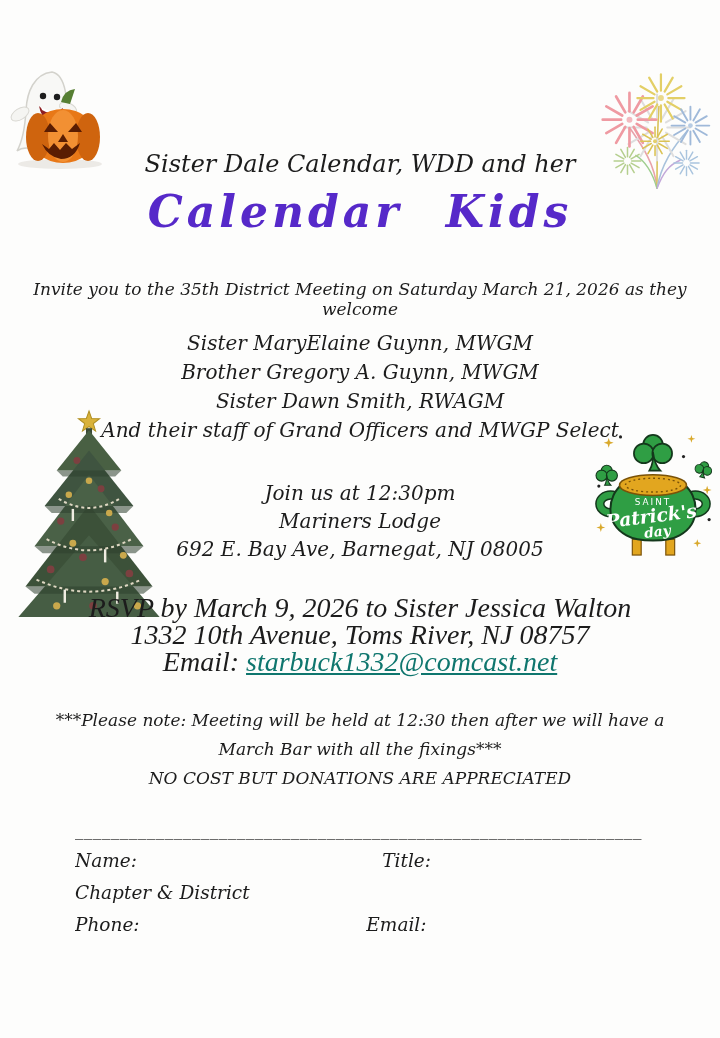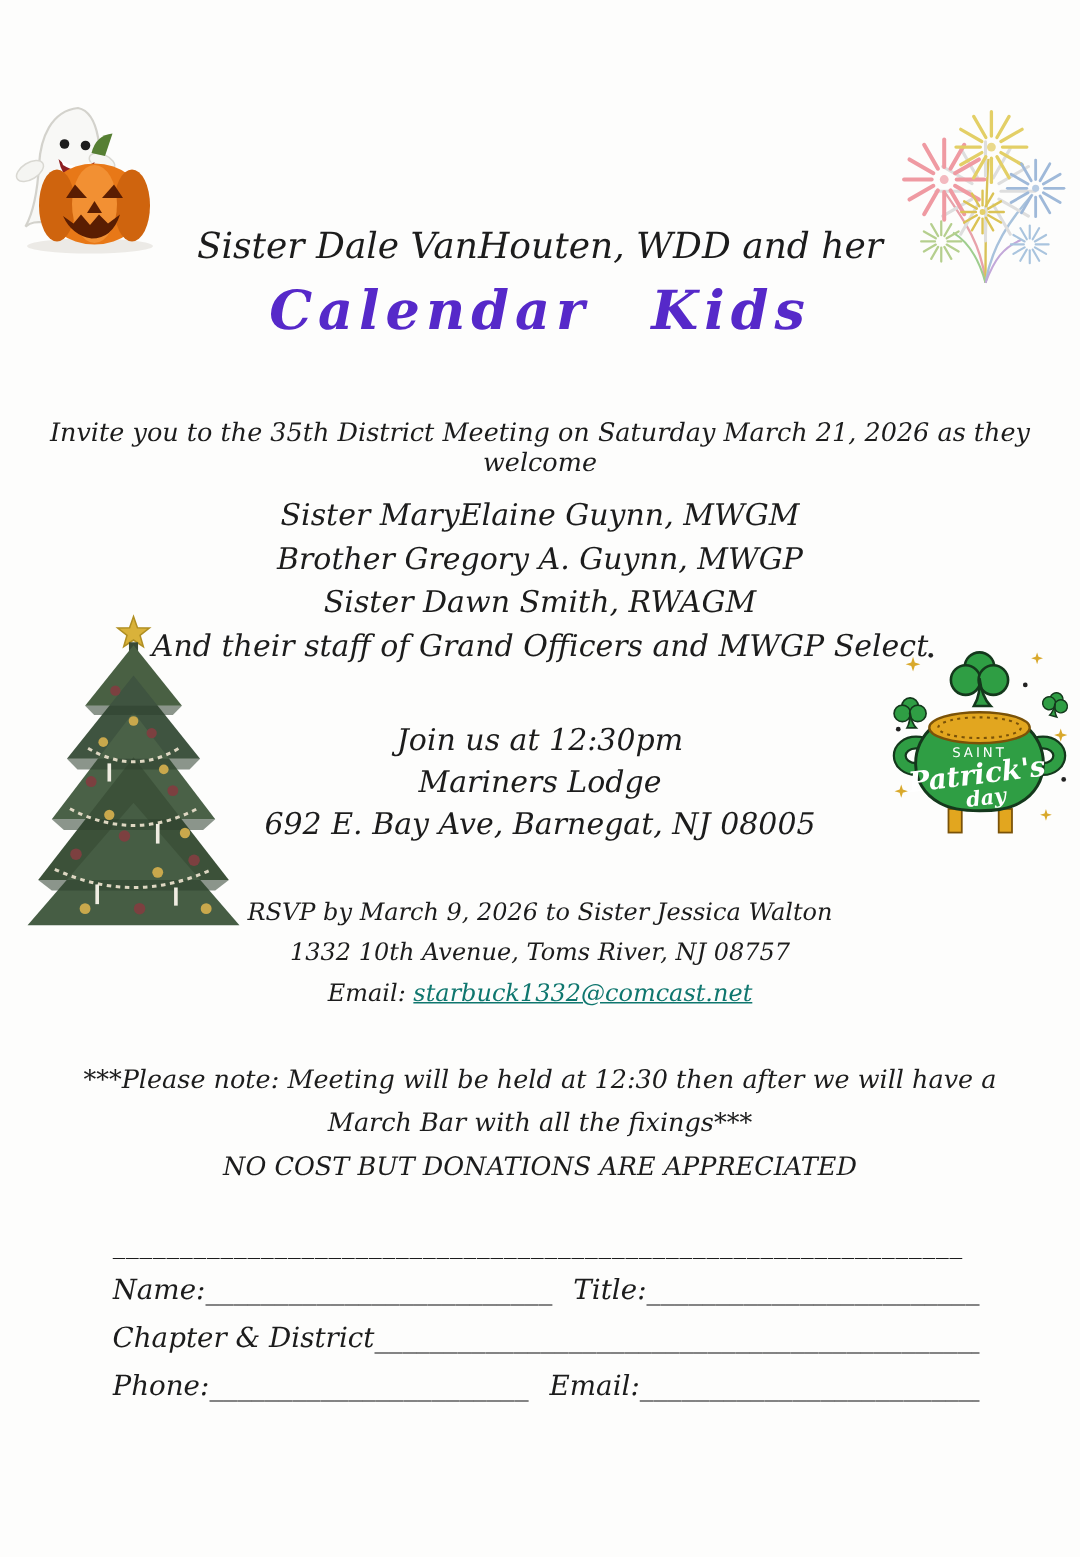--- a/index.html
+++ b/index.html
@@ -7,25 +7,25 @@
   body { background:#ffffff; }
   .page {
     position:relative; width:720px; height:1038px; overflow:hidden;
     background:#fdfdfc; color:#1c1c1c;
     font-family:"DejaVu Serif", serif; font-style:italic;
   }
   .abs { position:absolute; }
   .center { left:0; right:0; text-align:center; }
 
   .host-line   { top:150px; font-size:24px; }
-  .brand       { top:186px; font-size:36px; font-weight:700; letter-spacing:4px; word-spacing:24px; }
+  .brand       { top:186px; font-size:44px; font-weight:700; letter-spacing:4px; word-spacing:24px; }
   .intro-line  { top:279px; font-size:17px; }
   .honorees    { top:329px; font-size:20px; line-height:29px; }
   .event-block { top:479px; font-size:20px; line-height:28px; }
-  .rsvp-block  { top:594px; font-size:16px; line-height:27px; }
+  .rsvp-block  { top:594px; font-size:28px; line-height:27px;font-family:Liberation Serif, serif; }
   .notes-block { top:706px; font-size:17px; line-height:29px; }
 
   .email-link { text-decoration:underline; color:#0f766e; cursor:pointer; }
 
   .sep-line  { top:820px; left:75px; width:575px; font-size:17px; letter-spacing:.5px;
                white-space:nowrap; overflow:hidden; }
   .form-row  { left:75px; width:578px; font-size:18.5px; white-space:nowrap; overflow:hidden; }
   .row-1 { top:850px; } .row-2 { top:882px; } .row-3 { top:914px; }
   .second-label { margin-left:14px; }
 
@@ -162,27 +162,27 @@
     <ellipse cx="108" cy="80" rx="11" ry="9" fill="none" stroke="#14381c" stroke-width="9.5"></ellipse>
     <ellipse cx="108" cy="80" rx="11" ry="9" fill="none" stroke="#2f9e44" stroke-width="6.5"></ellipse>
     <path d="M34 60 C18 72 16 100 38 112 C50 119 80 119 92 112 C114 100 112 72 96 60 Z" fill="#2f9e44" stroke="#14381c" stroke-width="2"></path>
     <ellipse cx="65" cy="61" rx="34" ry="10.5" fill="#e2a61f" stroke="#7a5208" stroke-width="1.6"></ellipse>
     <ellipse cx="65" cy="61" rx="28" ry="7" fill="none" stroke="#7a5208" stroke-width="1.4" stroke-dasharray="2 3"></ellipse>
     <text x="65" y="81" text-anchor="middle" class="pot-saint">SAINT</text>
     <text x="64" y="99" text-anchor="middle" class="pot-script" transform="rotate(-7 64 99)">Patrick's</text>
     <text x="70" y="113" text-anchor="middle" class="pot-day" transform="rotate(-7 70 113)">day</text>
   </svg>
 
-  <div class="abs center host-line">Sister Dale VanHouten, WDD and her</div>
+  <div class="abs center host-line">Sister Dale Calendar, WDD and her</div>
   <div class="abs center brand" style="color:#5629c9">Calendar Kids</div>
   <div class="abs center intro-line">Invite you to the 35th District Meeting on Saturday March 21, 2026 as they welcome</div>
 
   <div class="abs center honorees">
     <div>Sister MaryElaine Guynn, MWGM</div>
-    <div>Brother Gregory A. Guynn, MWGP</div>
+    <div>Brother Gregory A. Guynn, MWGM</div>
     <div>Sister Dawn Smith, RWAGM</div>
     <div>And their staff of Grand Officers and MWGP Select</div>
   </div>
 
   <div class="abs center event-block">
     <div>Join us at 12:30pm</div>
     <div>Mariners Lodge</div>
     <div>692 E. Bay Ave, Barnegat, NJ 08005</div>
   </div>
 

